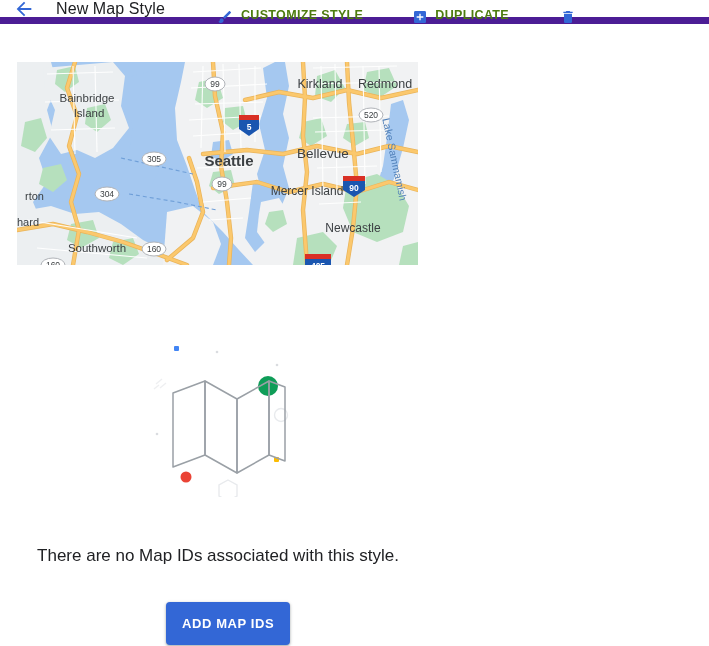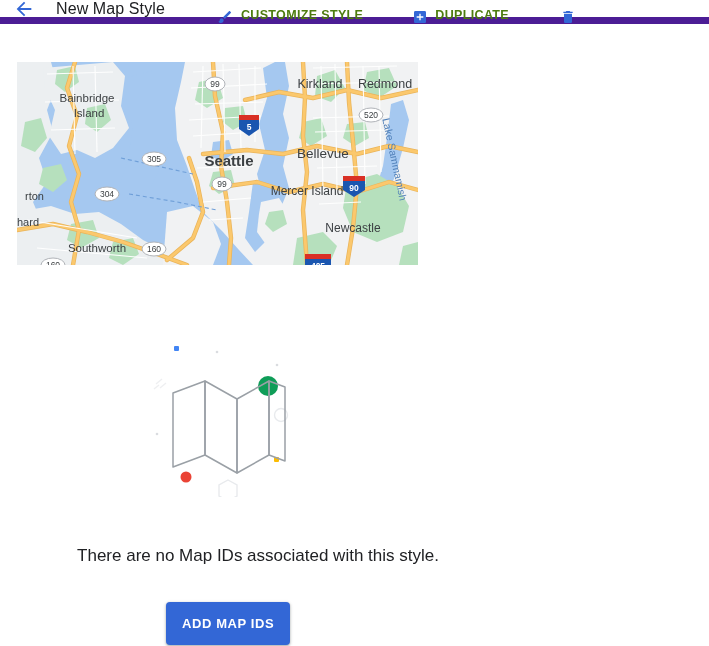--- a/index.html
+++ b/index.html
@@ -96,21 +96,20 @@
     height: 160px;
   }
   .empty-text {
     position: absolute;
     left: 0;
     top: 546px;
     width: 436px;
     text-align: center;
     font-size: 17px;
     color: #202124;
-    padding-left: 40px;
   }
   .add-btn {
     position: absolute;
     left: 166px;
     top: 602px;
     background: #3367d6;
     color: #ffffff;
     border: none;
     border-radius: 4px;
     font-family: "Liberation Sans", sans-serif;

